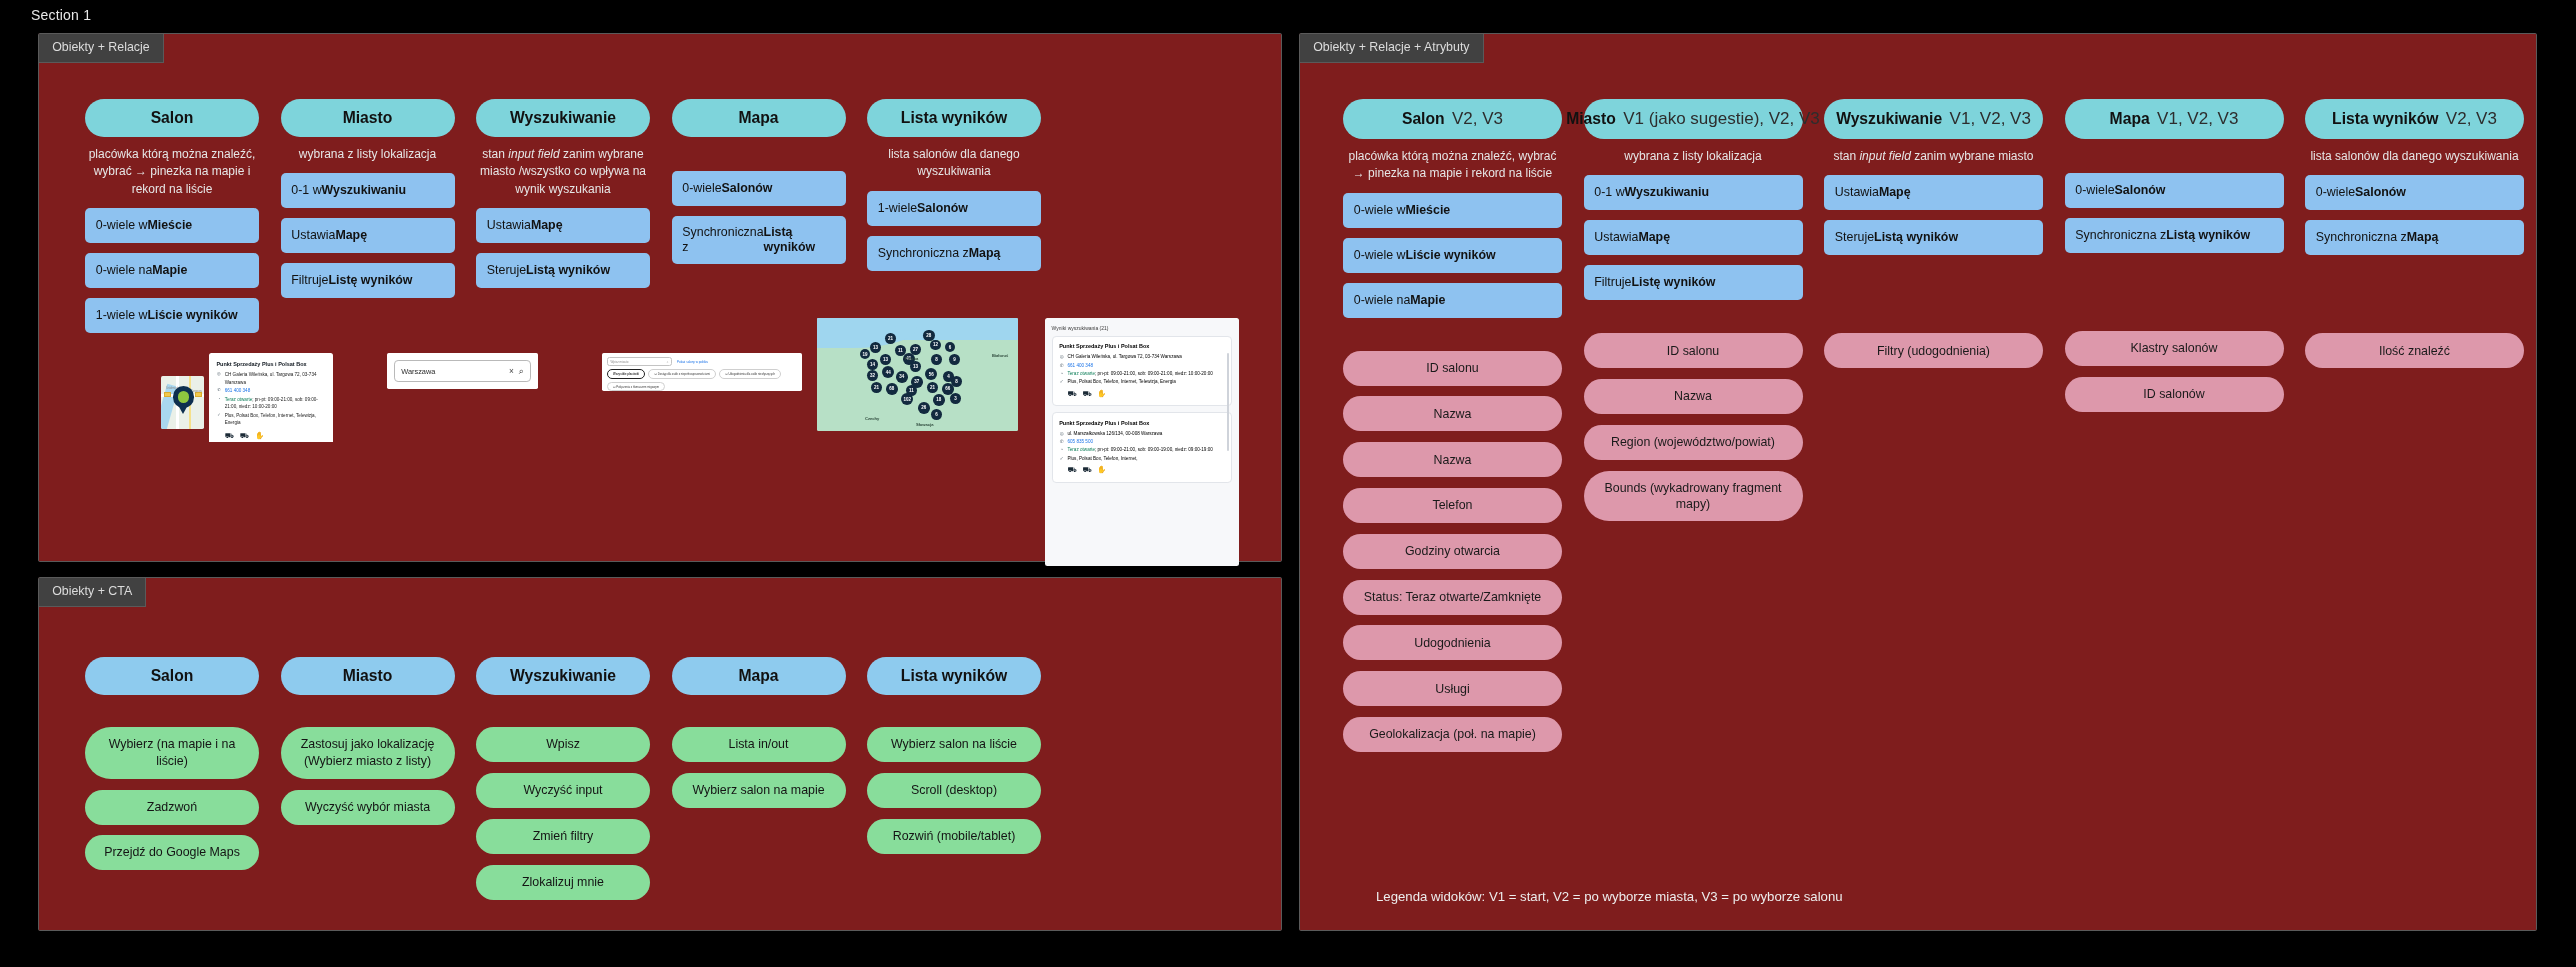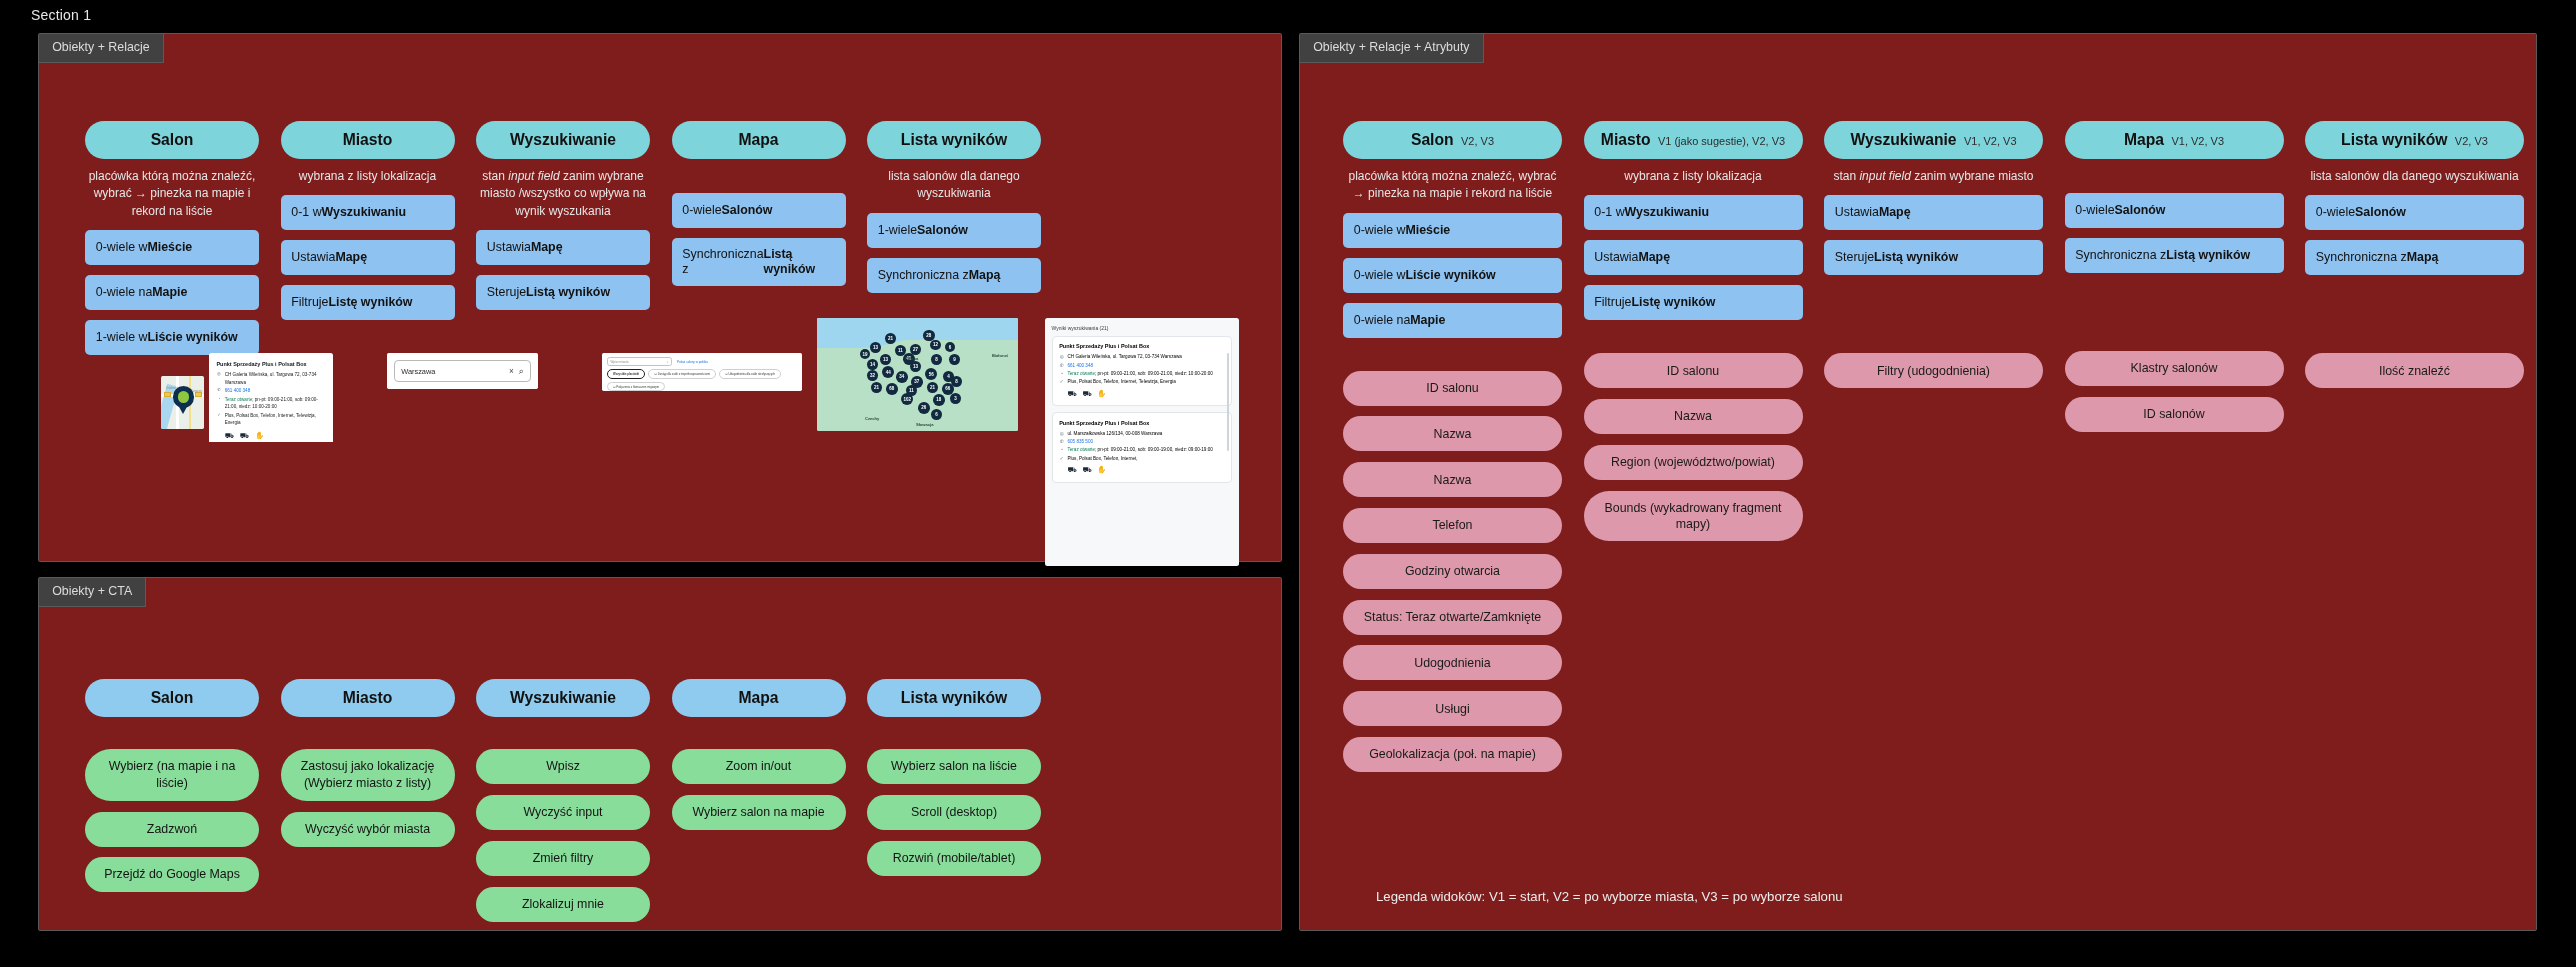--- a/index.html
+++ b/index.html
@@ -40,26 +40,26 @@
   .col  { display: flex; flex-direction: column; align-items: stretch; }
 
   .entity-pill {
     border-radius: 83px;
     padding: 10px 11.6px;
     text-align: left;
     color: #111;
     font-size: 15.7px;
     font-weight: bold;
     white-space: nowrap;
-    display: flex; align-items: baseline; justify-content: center; gap: 7.4px; margin-top: 22px;
+    display: flex; align-items: baseline; justify-content: center; gap: 7.4px;
   }
   .entity-pill.teal { background: #7ed4db; }
   .entity-pill.blue { background: #8ecbee; }
   .entity-pill .views {
-    font-weight: normal; font-size: 11px; color: #2d2d2d;
+    font-weight: normal; font-size: 17px; color: #2d2d2d;
   }
 
   .desc {
     color: #e6e6e6;
     font-size: 12px;
     line-height: 1.45;
     margin-top: 9px;
     text-align: center;
     min-height: 15px;
   }
@@ -443,21 +443,21 @@
           <div class="cta-pill">Wpisz</div>
           <div class="cta-pill">Wyczyść input</div>
           <div class="cta-pill">Zmień filtry</div>
           <div class="cta-pill">Zlokalizuj mnie</div>
         </div>
         <div class="col" style="width: 174px;">
           <div class="entity-pill blue">
             <span>Mapa</span>
           </div>
           <div style="height: 21.5px;"></div>
-          <div class="cta-pill">Zoom in/out</div>
+          <div class="cta-pill">Lista in/out</div>
           <div class="cta-pill">Wybierz salon na mapie</div>
         </div>
         <div class="col" style="width: 174px;">
           <div class="entity-pill blue">
             <span>Lista wyników</span>
           </div>
           <div style="height: 21.5px;"></div>
           <div class="cta-pill">Wybierz salon na liście</div>
           <div class="cta-pill">Scroll (desktop)</div>
           <div class="cta-pill">Rozwiń (mobile/tablet)</div>

